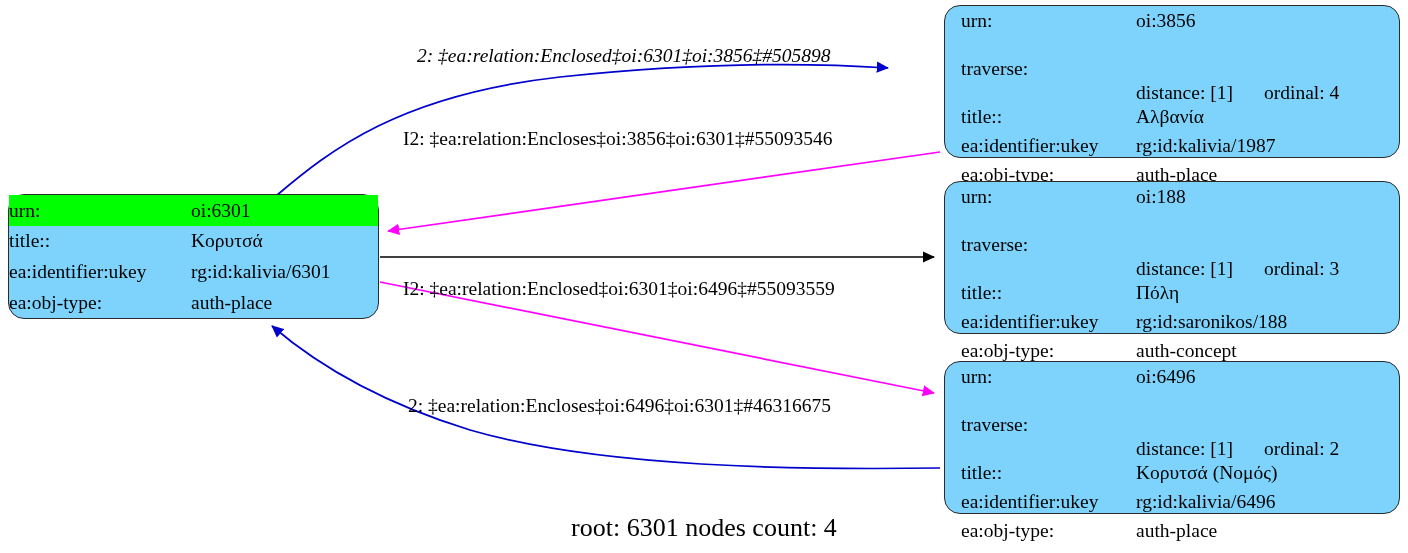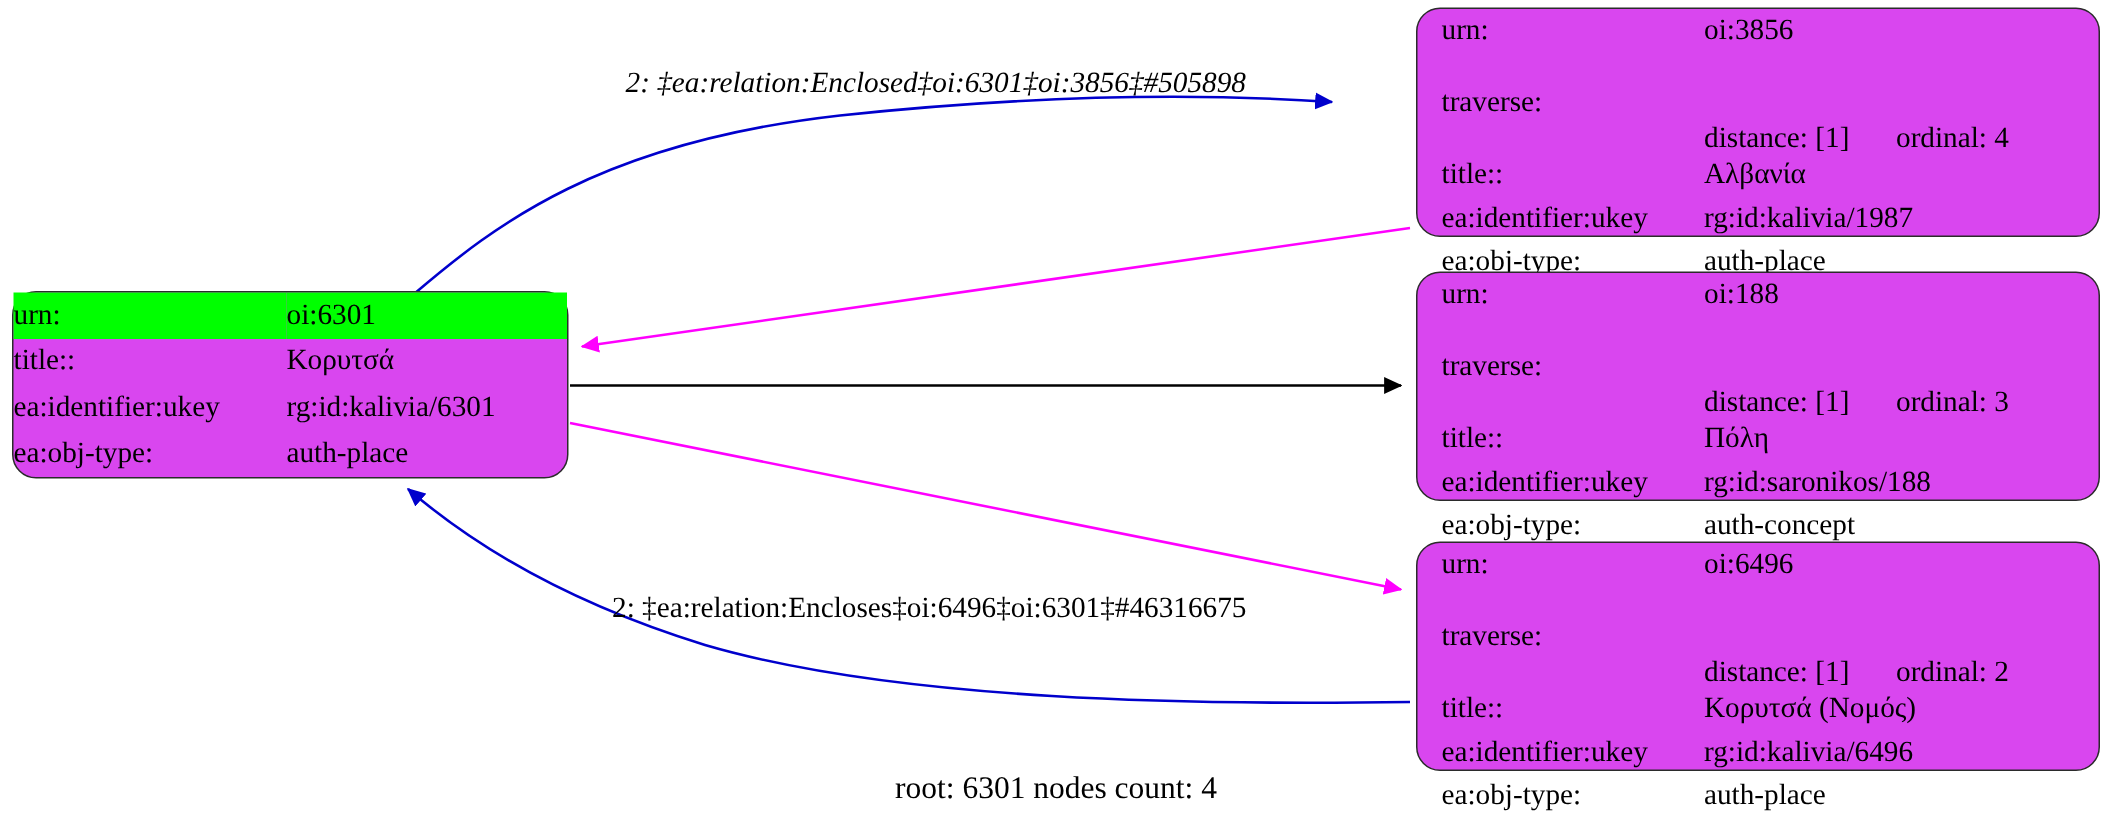--- a/index.html
+++ b/index.html
@@ -26,21 +26,21 @@
     height: 553px;
     pointer-events: none;
   }
 
   
   .node {
     position: absolute;
     box-sizing: border-box;
     border: 1.6px solid #2b2b2b;
     border-radius: 16px;
-    background: #d946ef;
+    background: #7dd3fc;
   }
   .node-table {
     border-collapse: separate;
     border-spacing: 0;
     width: 100%;
     height: 100%;
   }
   .node-table td {
     font-size: 19.5px;
     line-height: 1;
@@ -106,21 +106,21 @@
   #lbl-e4 { left: 403px; top: 279px; }
   #lbl-e5 { left: 408px; top: 396px; }
 
   
   #caption {
     position: absolute;
     left: 0;
     top: 515px;
     width: 1408px;
     text-align: center;
-    font-size: 21px;
+    font-size: 26px;
     line-height: 1;
   }
 </style>
 </head>
 <body>
 
 <div id="canvas">
 
   <svg id="edge-layer" viewBox="0 0 1408 553" width="1408" height="553">
     <defs>
@@ -140,20 +140,22 @@
     <path d="M 940,152 L 388,231" fill="none" stroke="#ff00ff" stroke-width="1.7" marker-end="url(#arrow-magenta)"></path>
 
     <path d="M 380,257 L 934,257" fill="none" stroke="#000000" stroke-width="1.7" marker-end="url(#arrow-black)"></path>
 
     <path d="M 380,282 L 934,393" fill="none" stroke="#ff00ff" stroke-width="1.7" marker-end="url(#arrow-magenta)"></path>
 
     <path d="M 940,468 C 800,470 600,468 470,430 Q 350,393 272,326" fill="none" stroke="#0000cc" stroke-width="1.7" marker-end="url(#arrow-blue)"></path>
   </svg>
 
   <div class="edge-label" id="lbl-e1">2: ‡ea:relation:Enclosed‡oi:6301‡oi:3856‡#505898</div>
+  <div class="edge-label" id="lbl-e2">I2: ‡ea:relation:Encloses‡oi:3856‡oi:6301‡#55093546</div>
+  <div class="edge-label" id="lbl-e4">I2: ‡ea:relation:Enclosed‡oi:6301‡oi:6496‡#55093559</div>
   <div class="edge-label" id="lbl-e5">2: ‡ea:relation:Encloses‡oi:6496‡oi:6301‡#46316675</div>
 
   <div class="node" id="node-root">
     <table class="node-table">
       <tbody>
           <tr>
         <td class="col-k cell-key hl">urn:</td>
         <td class="cell-val hl">oi:6301</td>
       </tr>
       <tr>

